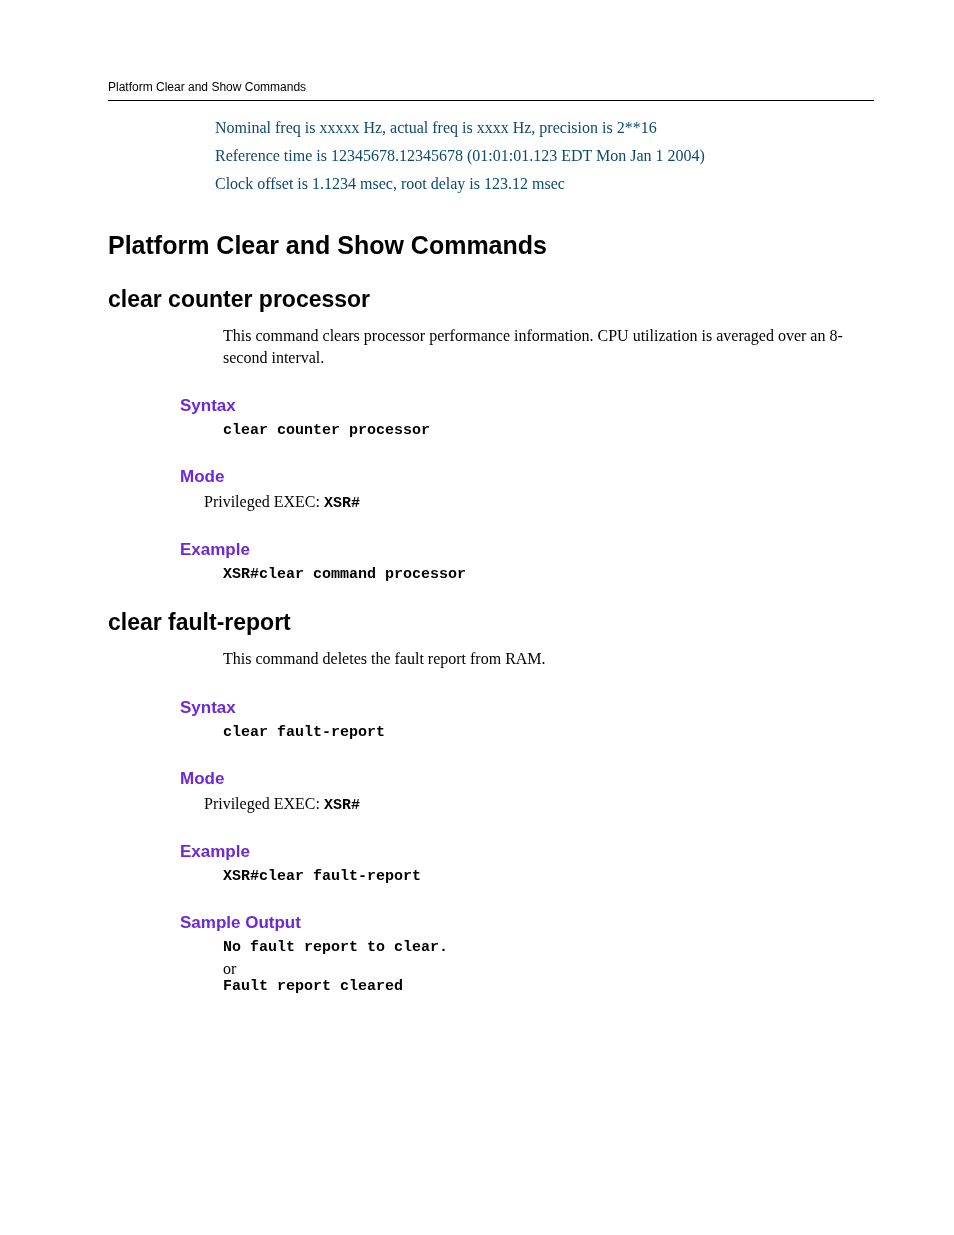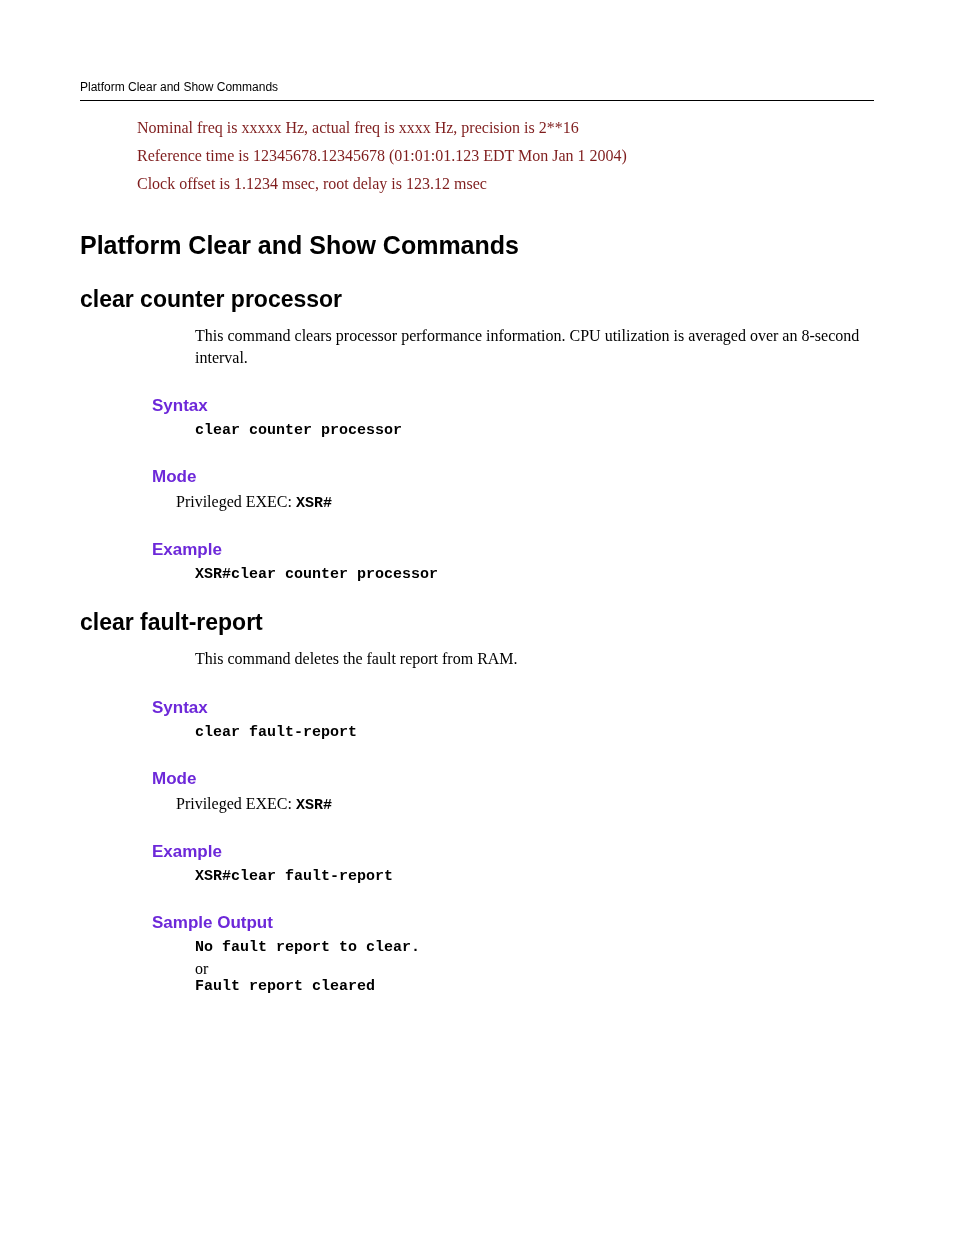--- a/index.html
+++ b/index.html
@@ -4,35 +4,35 @@
 <style>
   body {
     margin: 0;
     padding: 0;
     font-family: Georgia, 'Times New Roman', serif;
     background: #fff;
     color: #000;
     width: 954px;
   }
   .page {
-    padding: 80px 80px 40px 80px;
+    padding: 80px 80px 40px 108px;
   }
   .header-line {
     font-family: Arial, Helvetica, sans-serif;
     font-size: 12px;
     color: #000;
     padding-bottom: 6px;
     border-bottom: 1px solid #000;
     margin-bottom: 18px;
   }
   .red-block {
-    margin-left: 57px;
+    margin-left: 107px;
     font-family: Georgia, 'Times New Roman', serif;
     font-size: 16px;
-    color: #7f1d1d;
+    color: #0c4a6e;
   }
   .red-block p {
     margin: 0 0 10px 0;
   }
   h1 {
     font-family: Arial, Helvetica, sans-serif;
     font-weight: bold;
     font-size: 25px;
     margin: 38px 0 22px 0;
     color: #000;
@@ -103,21 +103,21 @@
 
   <h3>Syntax</h3>
   <div class="code-line">clear counter processor</div>
 
   <h3>Mode</h3>
   <div class="mode-line">
     <span>Privileged EXEC: </span><span class="mono">XSR#</span>
   </div>
 
   <h3>Example</h3>
-  <div class="code-line">XSR#clear counter processor</div>
+  <div class="code-line">XSR#clear command processor</div>
 
   <h2>clear fault-report</h2>
   <div class="body-text">This command deletes the fault report from RAM.</div>
 
   <h3>Syntax</h3>
   <div class="code-line">clear fault-report</div>
 
   <h3>Mode</h3>
   <div class="mode-line">
     <span>Privileged EXEC: </span><span class="mono">XSR#</span>

